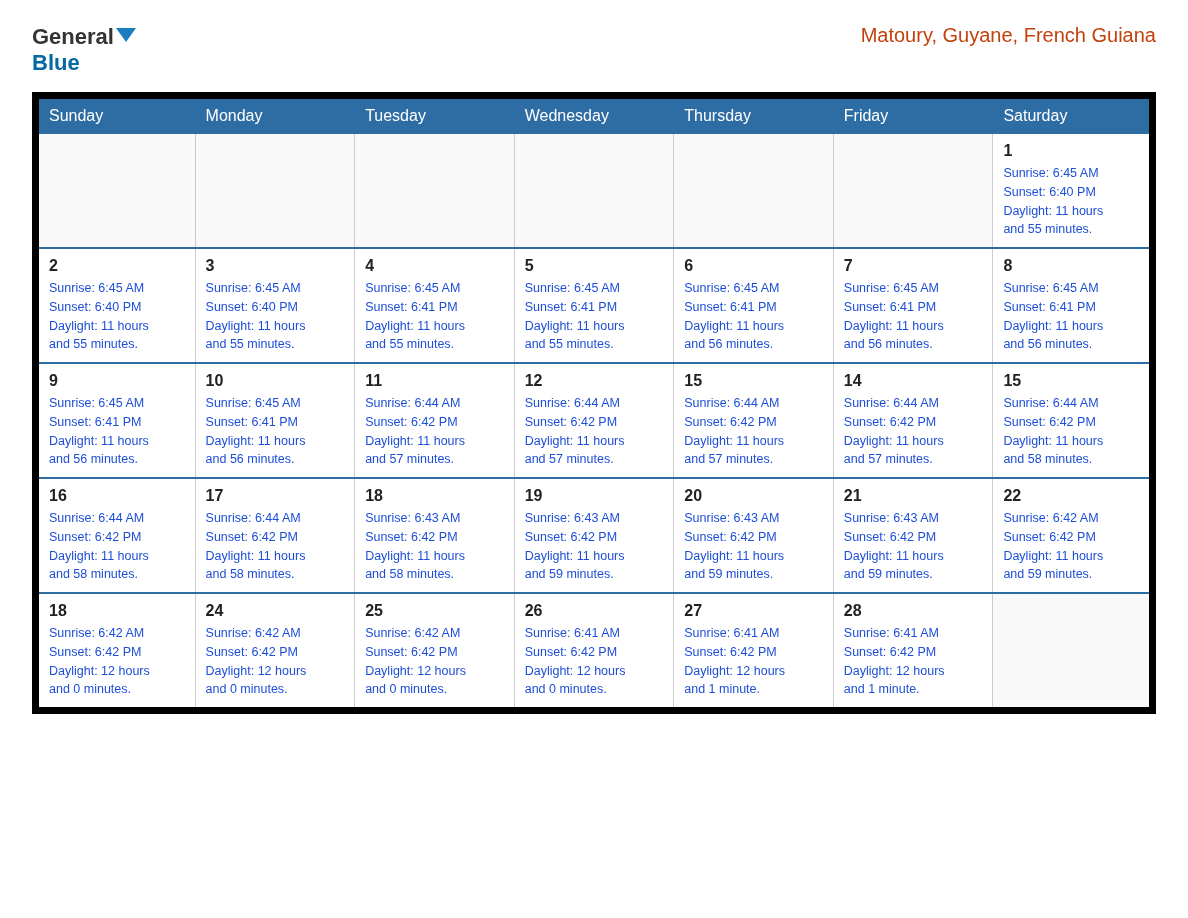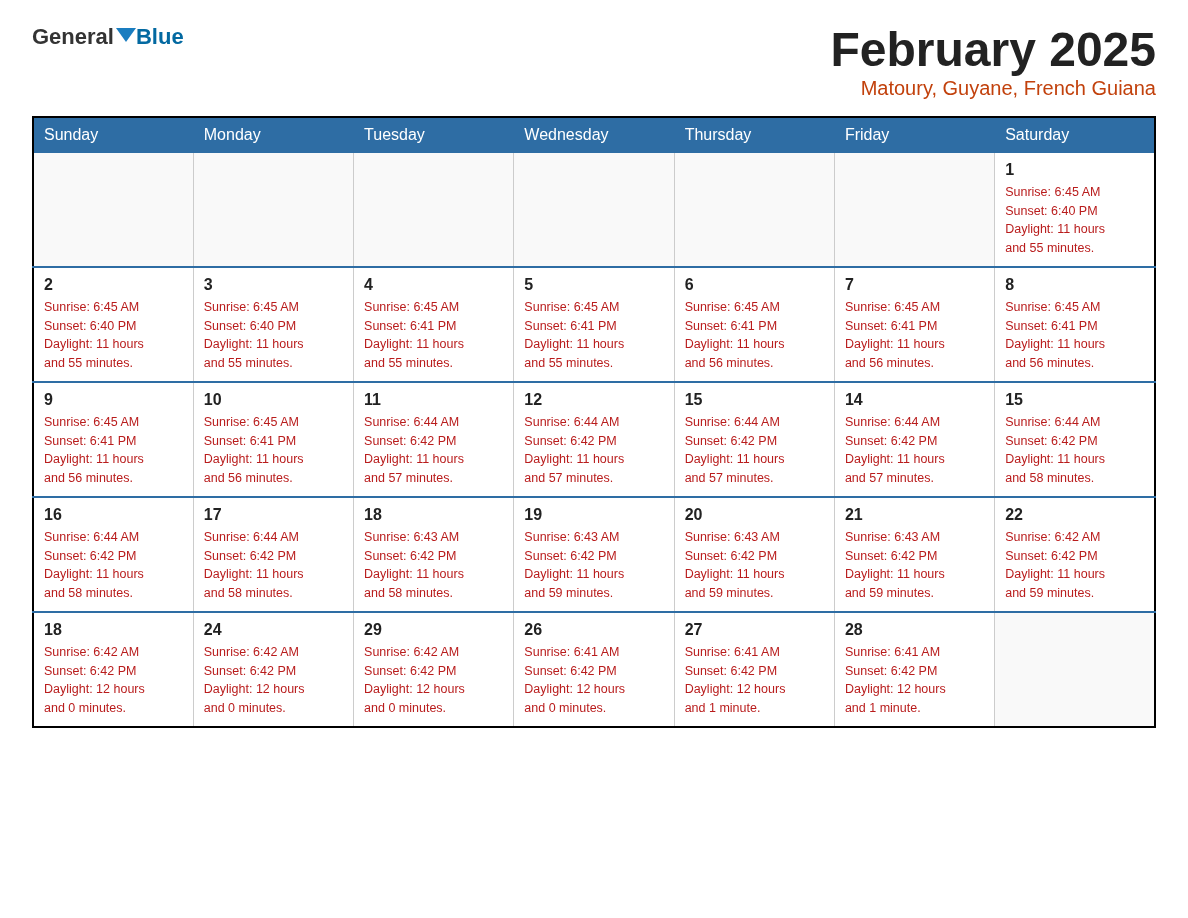--- a/index.html
+++ b/index.html
@@ -14,21 +14,21 @@
       padding: 24px 32px 32px 32px;
     }
     .header {
       display: flex;
       justify-content: space-between;
       align-items: flex-start;
       margin-bottom: 16px;
     }
     .logo {
       display: flex;
-      flex-direction: row;
+      flex-direction: column;
       align-items: flex-start;
     }
     .logo-general {
       font-size: 22px;
       font-weight: bold;
       color: #333;
       letter-spacing: 0;
     }
     .logo-blue {
       font-size: 22px;
@@ -57,21 +57,21 @@
       line-height: 1.1;
     }
     .location-title {
       font-size: 20px;
       color: #c2410c;
       margin-top: 0;
     }
     .calendar {
       width: 100%;
       border-collapse: collapse;
-      border: 2px solid #000000;
+      border: 7px solid #000000;
     }
     .calendar th {
       background-color: #2e6da4;
       color: #fff;
       font-size: 16px;
       font-weight: normal;
       padding: 8px 10px;
       text-align: left;
       border: 1px solid #2e6da4;
     }
@@ -91,21 +91,21 @@
     }
     .day-number {
       font-size: 16px;
       font-weight: bold;
       color: #222;
       display: block;
       margin-bottom: 4px;
     }
     .day-info {
       font-size: 12.5px;
-      color: #b91c1c;
+      color: #1d4ed8;
       line-height: 1.5;
     }
     .row-border td {
       border-top: 2px solid #2e6da4;
     }
   </style>
 </head>
 <body>
 
 <div class="page">
@@ -113,21 +113,20 @@
     <div class="logo">
       <div style="display:flex; align-items:center;">
         <span class="logo-general">General</span>
         <span class="logo-triangle"></span>
       </div>
       <div>
         <span class="logo-blue">Blue</span>
       </div>
     </div>
     <div class="title-block">
-      <div class="month-title">February 2025</div>
       <div class="location-title">Matoury, Guyane, French Guiana</div>
     </div>
   </div>
 
   <table class="calendar">
     <thead>
       <tr>
       <th>Sunday</th>
           <th>Monday</th>
           <th>Tuesday</th>
@@ -243,21 +242,21 @@
         <tr class="row-border">
           <td>
             <span class="day-number">18</span>
             <div class="day-info">Sunrise: 6:42 AM<br>Sunset: 6:42 PM<br>Daylight: 12 hours<br>and 0 minutes.</div>
           </td>
           <td>
             <span class="day-number">24</span>
             <div class="day-info">Sunrise: 6:42 AM<br>Sunset: 6:42 PM<br>Daylight: 12 hours<br>and 0 minutes.</div>
           </td>
           <td>
-            <span class="day-number">29</span>
+            <span class="day-number">25</span>
             <div class="day-info">Sunrise: 6:42 AM<br>Sunset: 6:42 PM<br>Daylight: 12 hours<br>and 0 minutes.</div>
           </td>
           <td>
             <span class="day-number">26</span>
             <div class="day-info">Sunrise: 6:41 AM<br>Sunset: 6:42 PM<br>Daylight: 12 hours<br>and 0 minutes.</div>
           </td>
           <td>
             <span class="day-number">27</span>
             <div class="day-info">Sunrise: 6:41 AM<br>Sunset: 6:42 PM<br>Daylight: 12 hours<br>and 1 minute.</div>
           </td>

